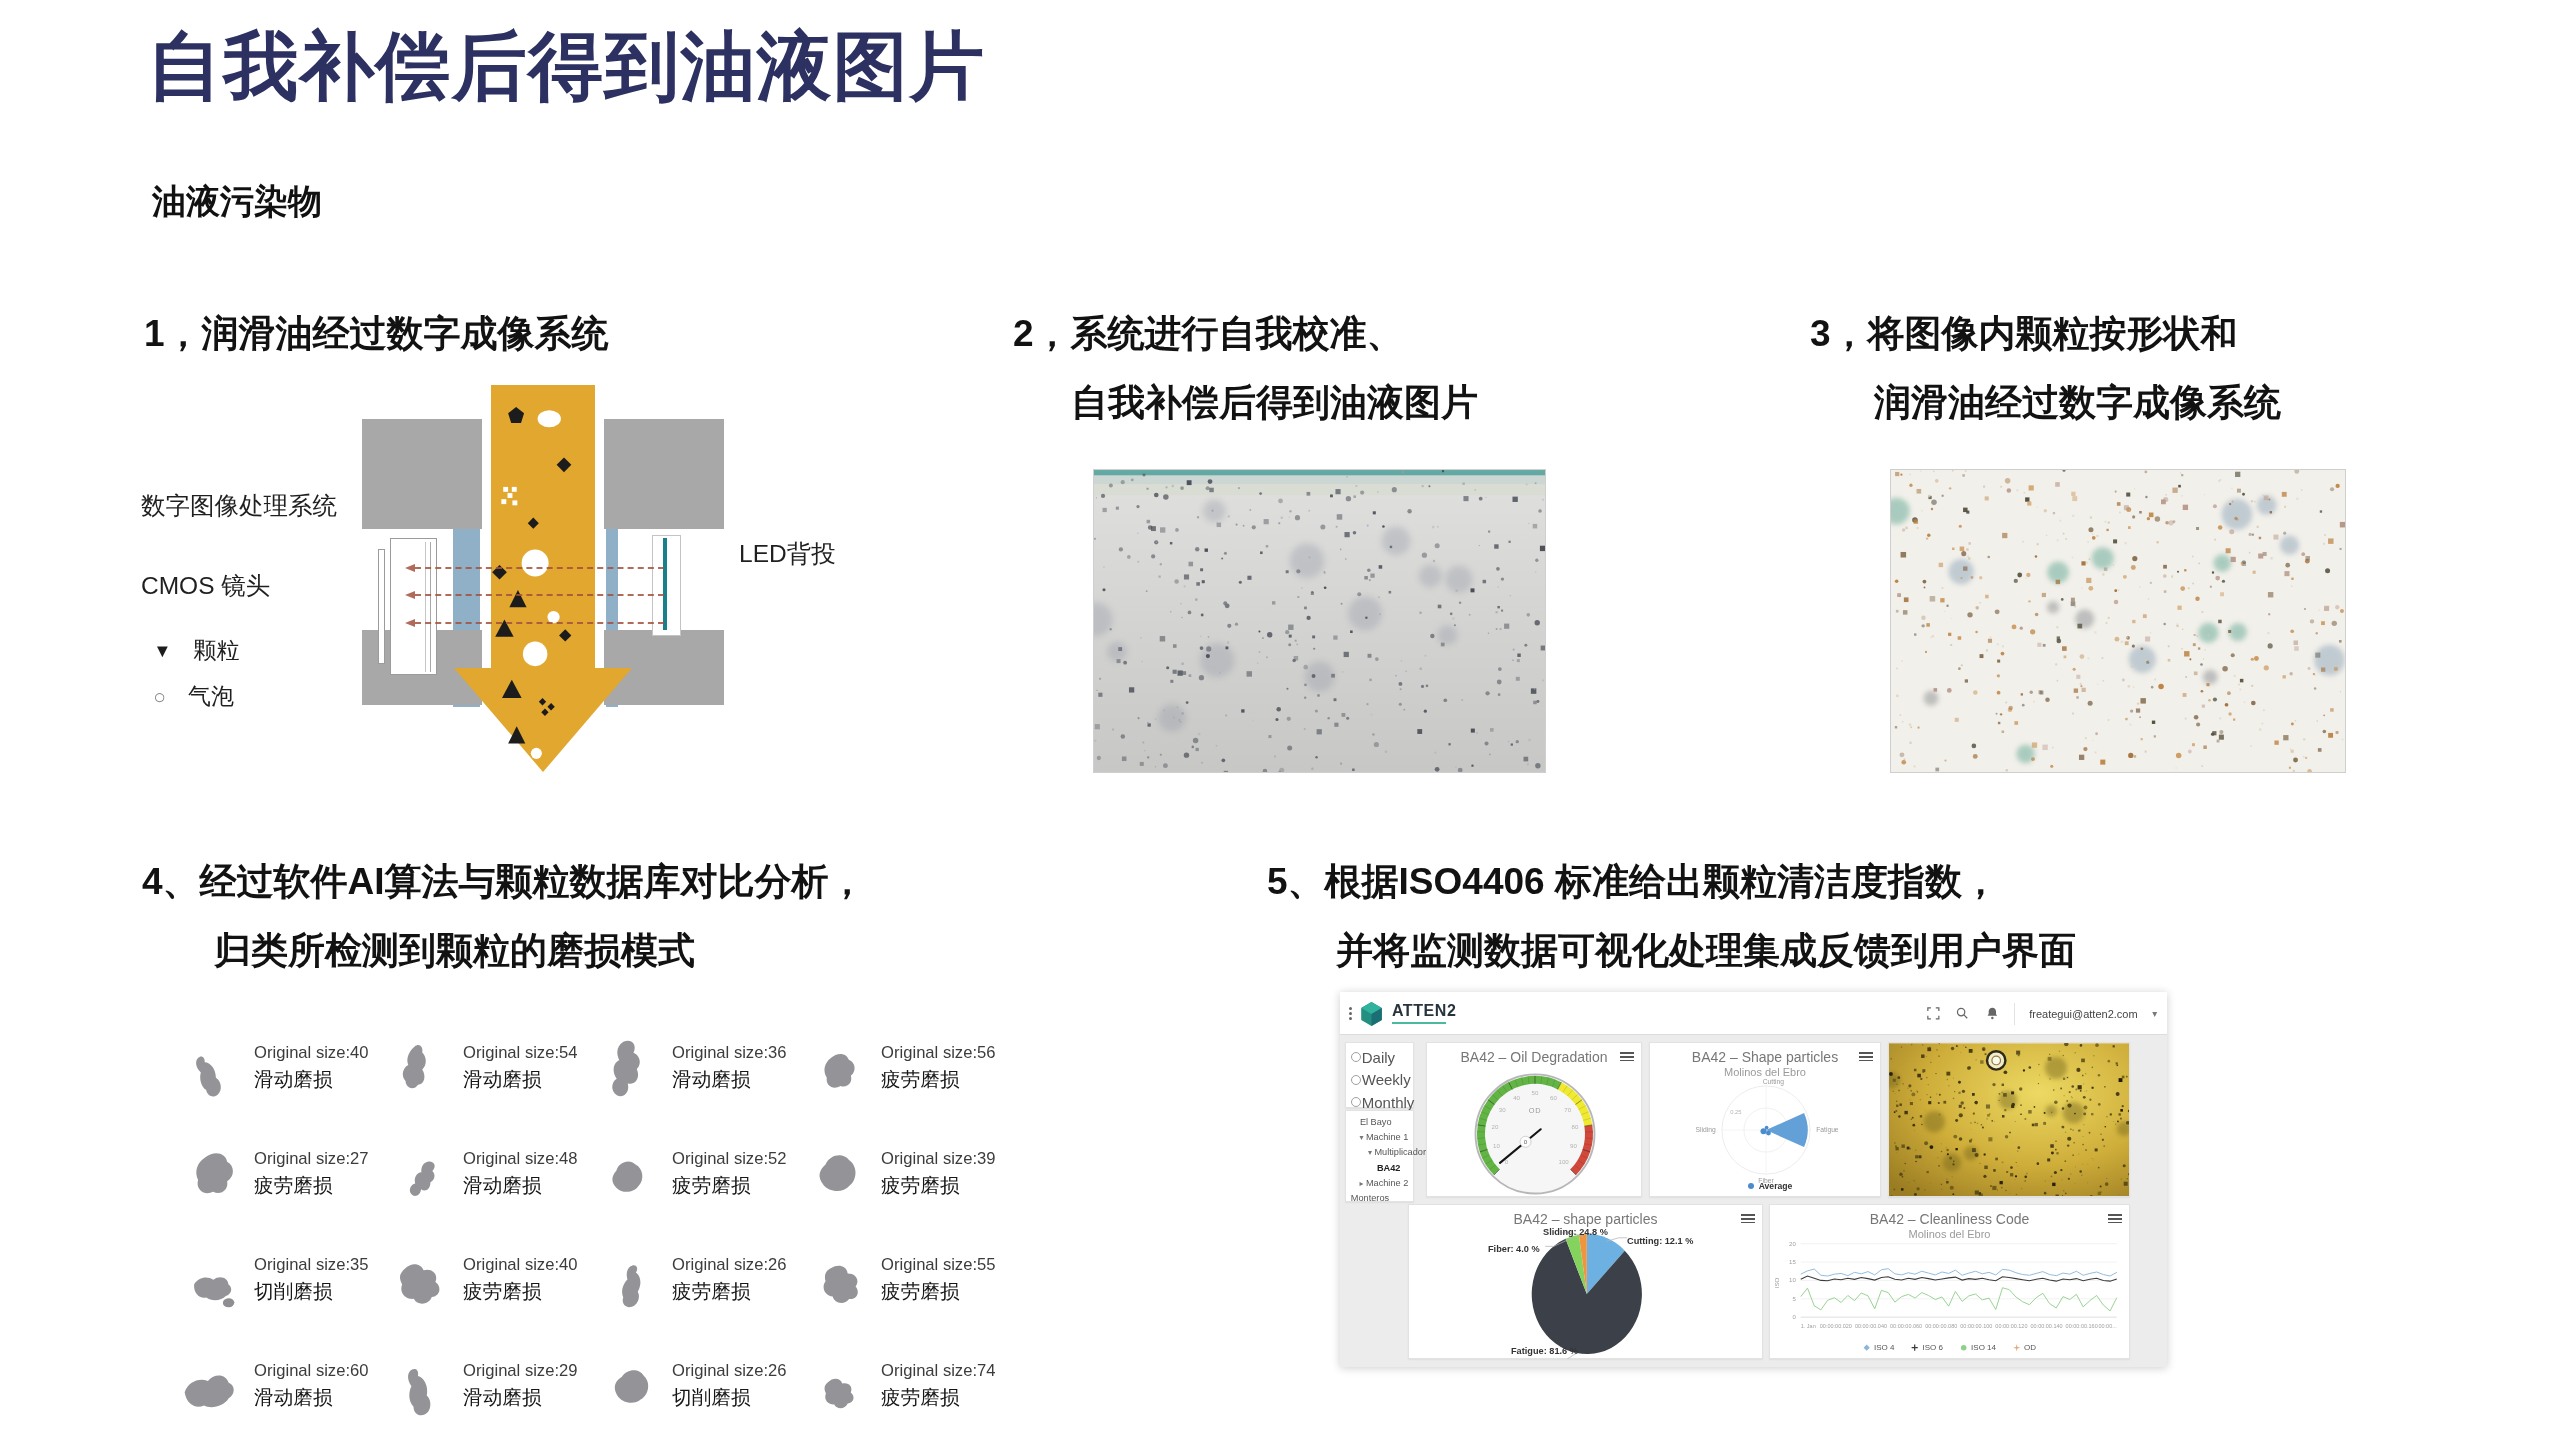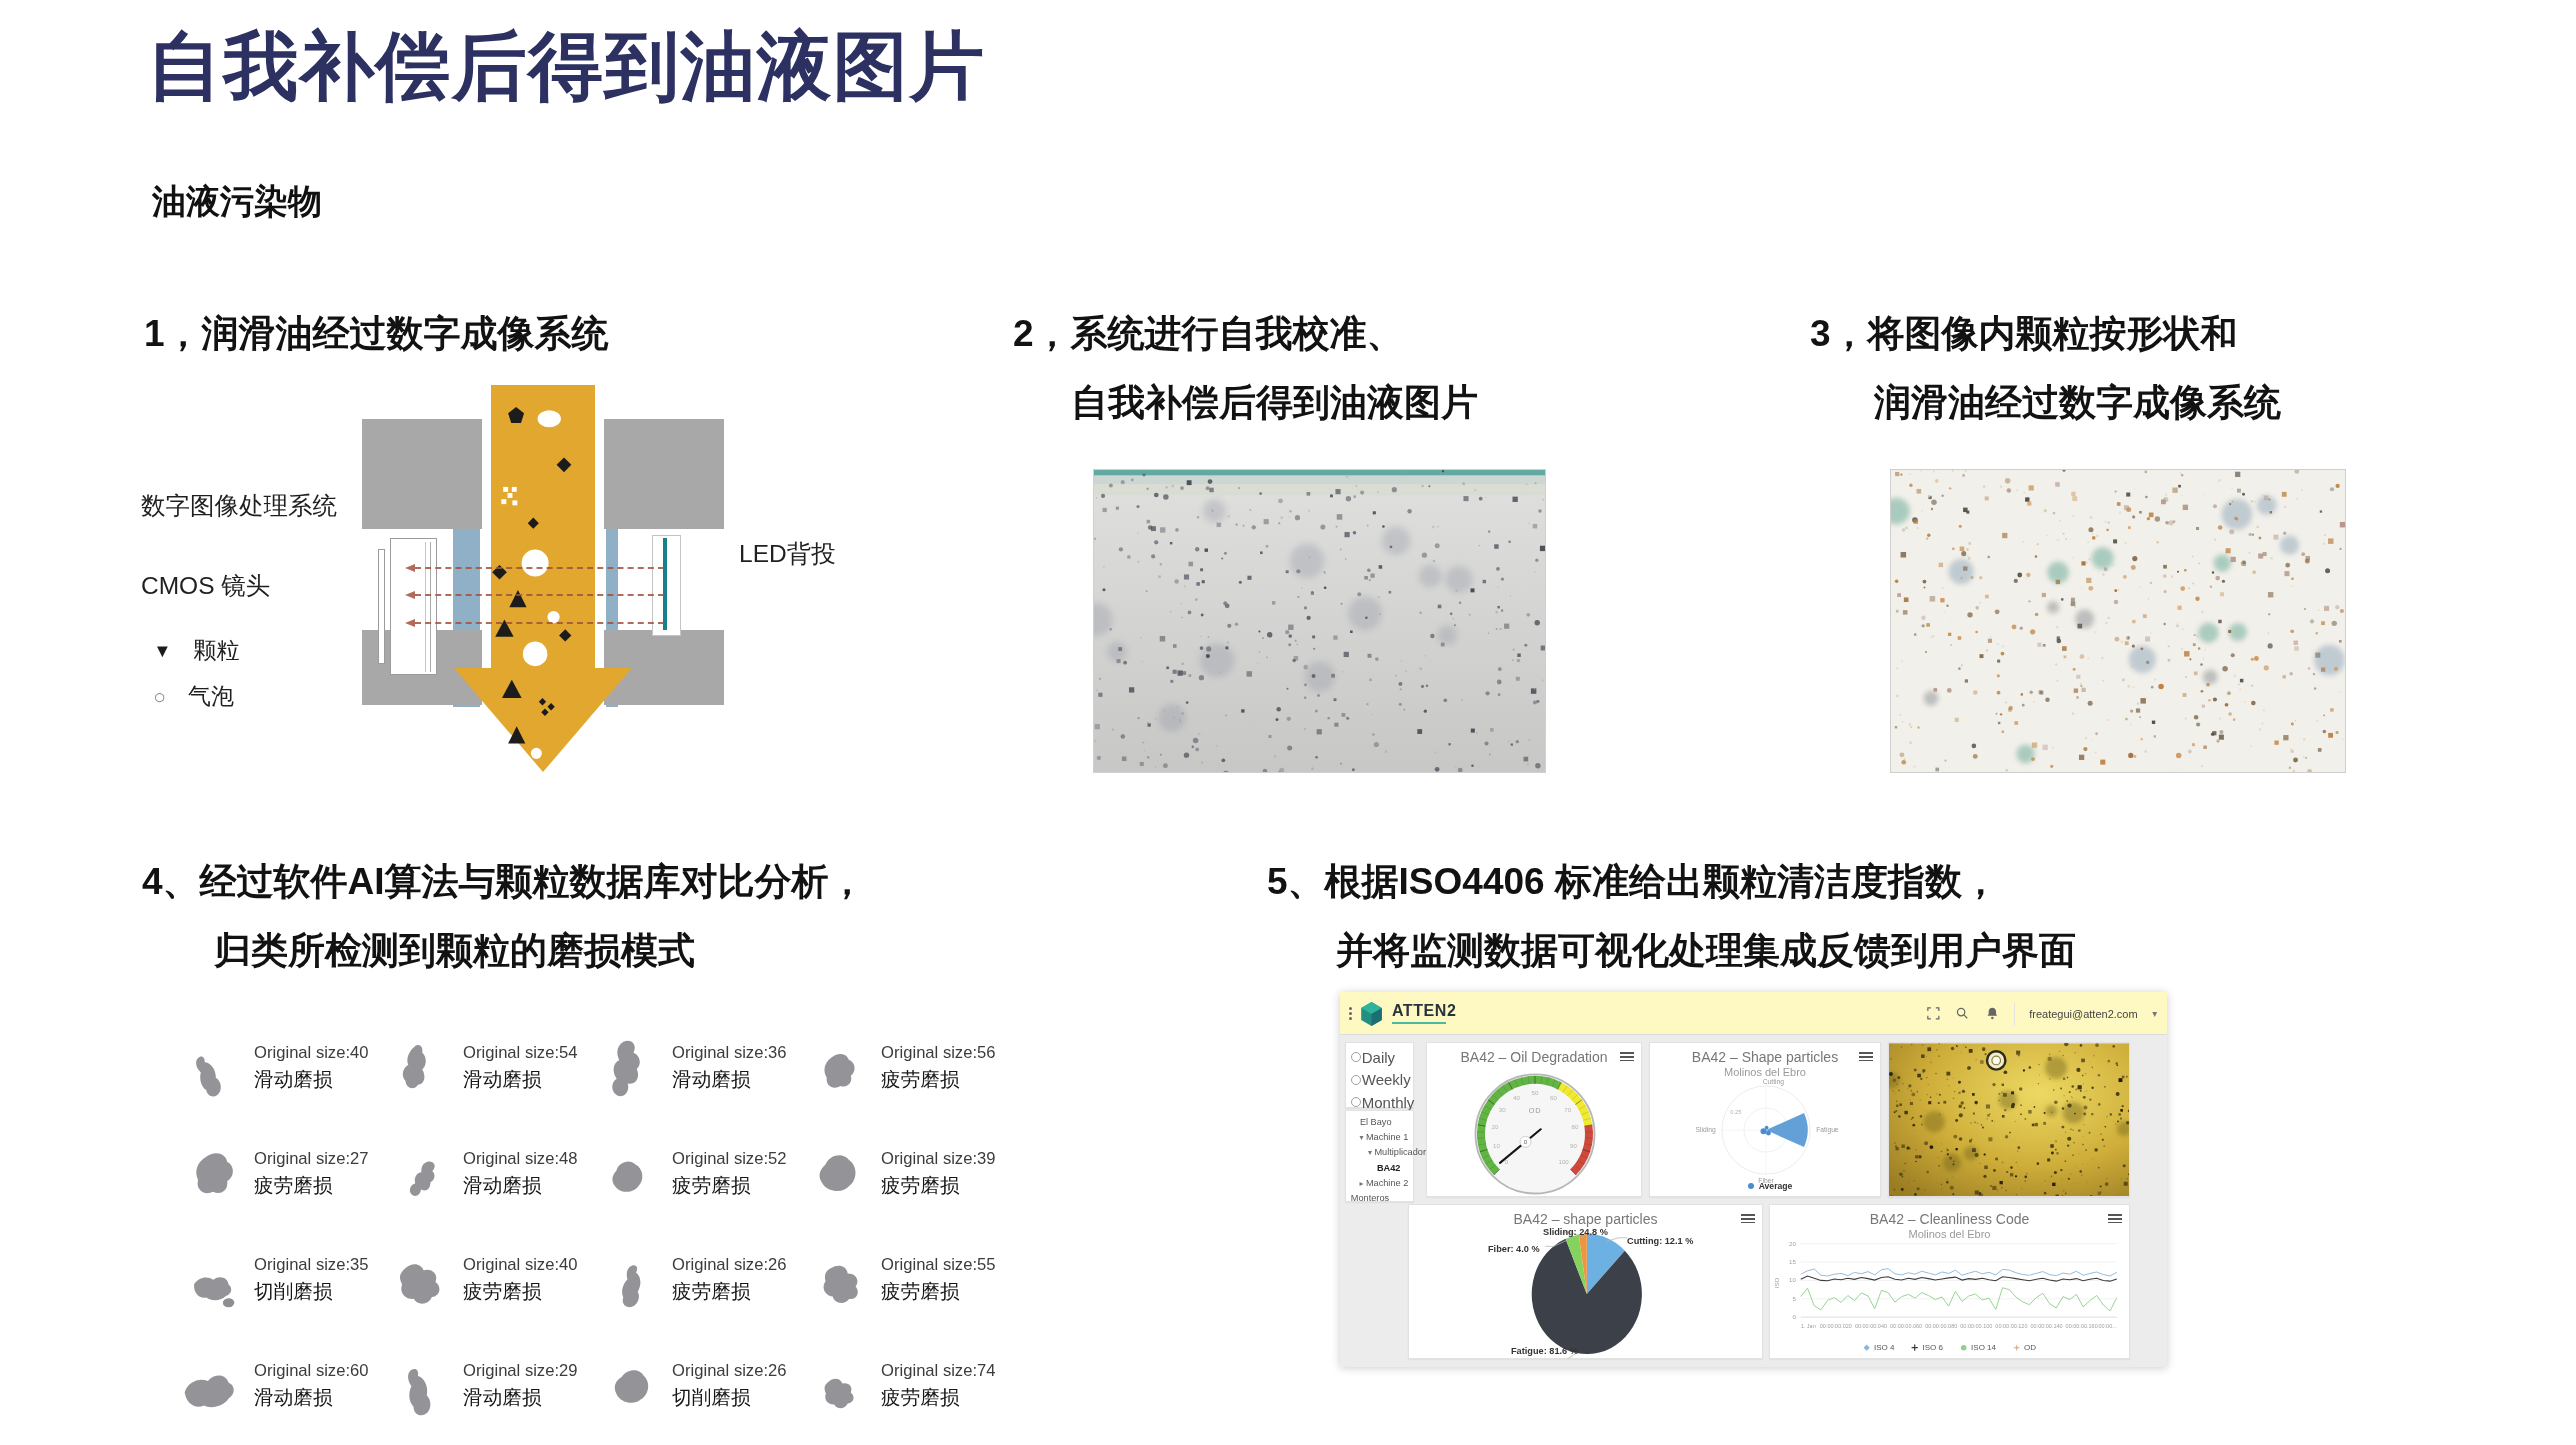--- a/index.html
+++ b/index.html
@@ -37,21 +37,21 @@
   
   #wear-grid{position:absolute;left:181px;top:1037px;width:847px;display:grid;grid-template-columns:repeat(4,209px);grid-auto-rows:106px;}
   .cell{display:flex;align-items:flex-start;}
   .cell svg{margin-top:2.5px;flex:0 0 auto;}
   .wlabels{margin-left:6.1px;margin-top:6.1px;}
   .wsize{font-size:16.6px;color:#3c3c3c;}
   .wtype{font-size:19.6px;color:#161616;margin-top:2.5px;}
 
   
   #dash{position:absolute;left:1340px;top:992px;width:827px;height:375px;background:#ececec;box-shadow:0 1.2px 8.6px rgba(0,0,0,.20);}
-  #dash-header{position:absolute;left:0;top:0;width:100%;height:43px;background:#fef9c3;border-bottom:0.6px solid #dcdcdc;box-sizing:border-box;}
+  #dash-header{position:absolute;left:0;top:0;width:100%;height:43px;background:#ffffff;border-bottom:0.6px solid #dcdcdc;box-sizing:border-box;}
   #logo-cluster{position:absolute;left:8.6px;top:0;height:43px;display:flex;align-items:center;gap:8.6px;}
   #logo-text{font-size:16px;font-weight:800;color:#27333d;letter-spacing:0.6px;line-height:16px;}
   #logo-tag{width:54px;height:2.5px;background:#49b99f;margin-top:2.5px;}
   #hdr-right{position:absolute;right:9.8px;top:0;height:43px;display:flex;align-items:center;gap:14.7px;}
   .hsep{width:0.6px;height:22px;background:#e3e3e3;}
   #hdr-email{font-size:11px;color:#444;}
   .caret{font-size:9.8px;color:#777;}
   .vdots span{display:block;width:3.1px;height:3.1px;border-radius:50%;background:#666;margin:1.8px 0;}
 
   .card{position:absolute;background:#fff;border:0.6px solid #e2e2e2;box-shadow:0 0.6px 1.2px rgba(0,0,0,.06);box-sizing:border-box;}

